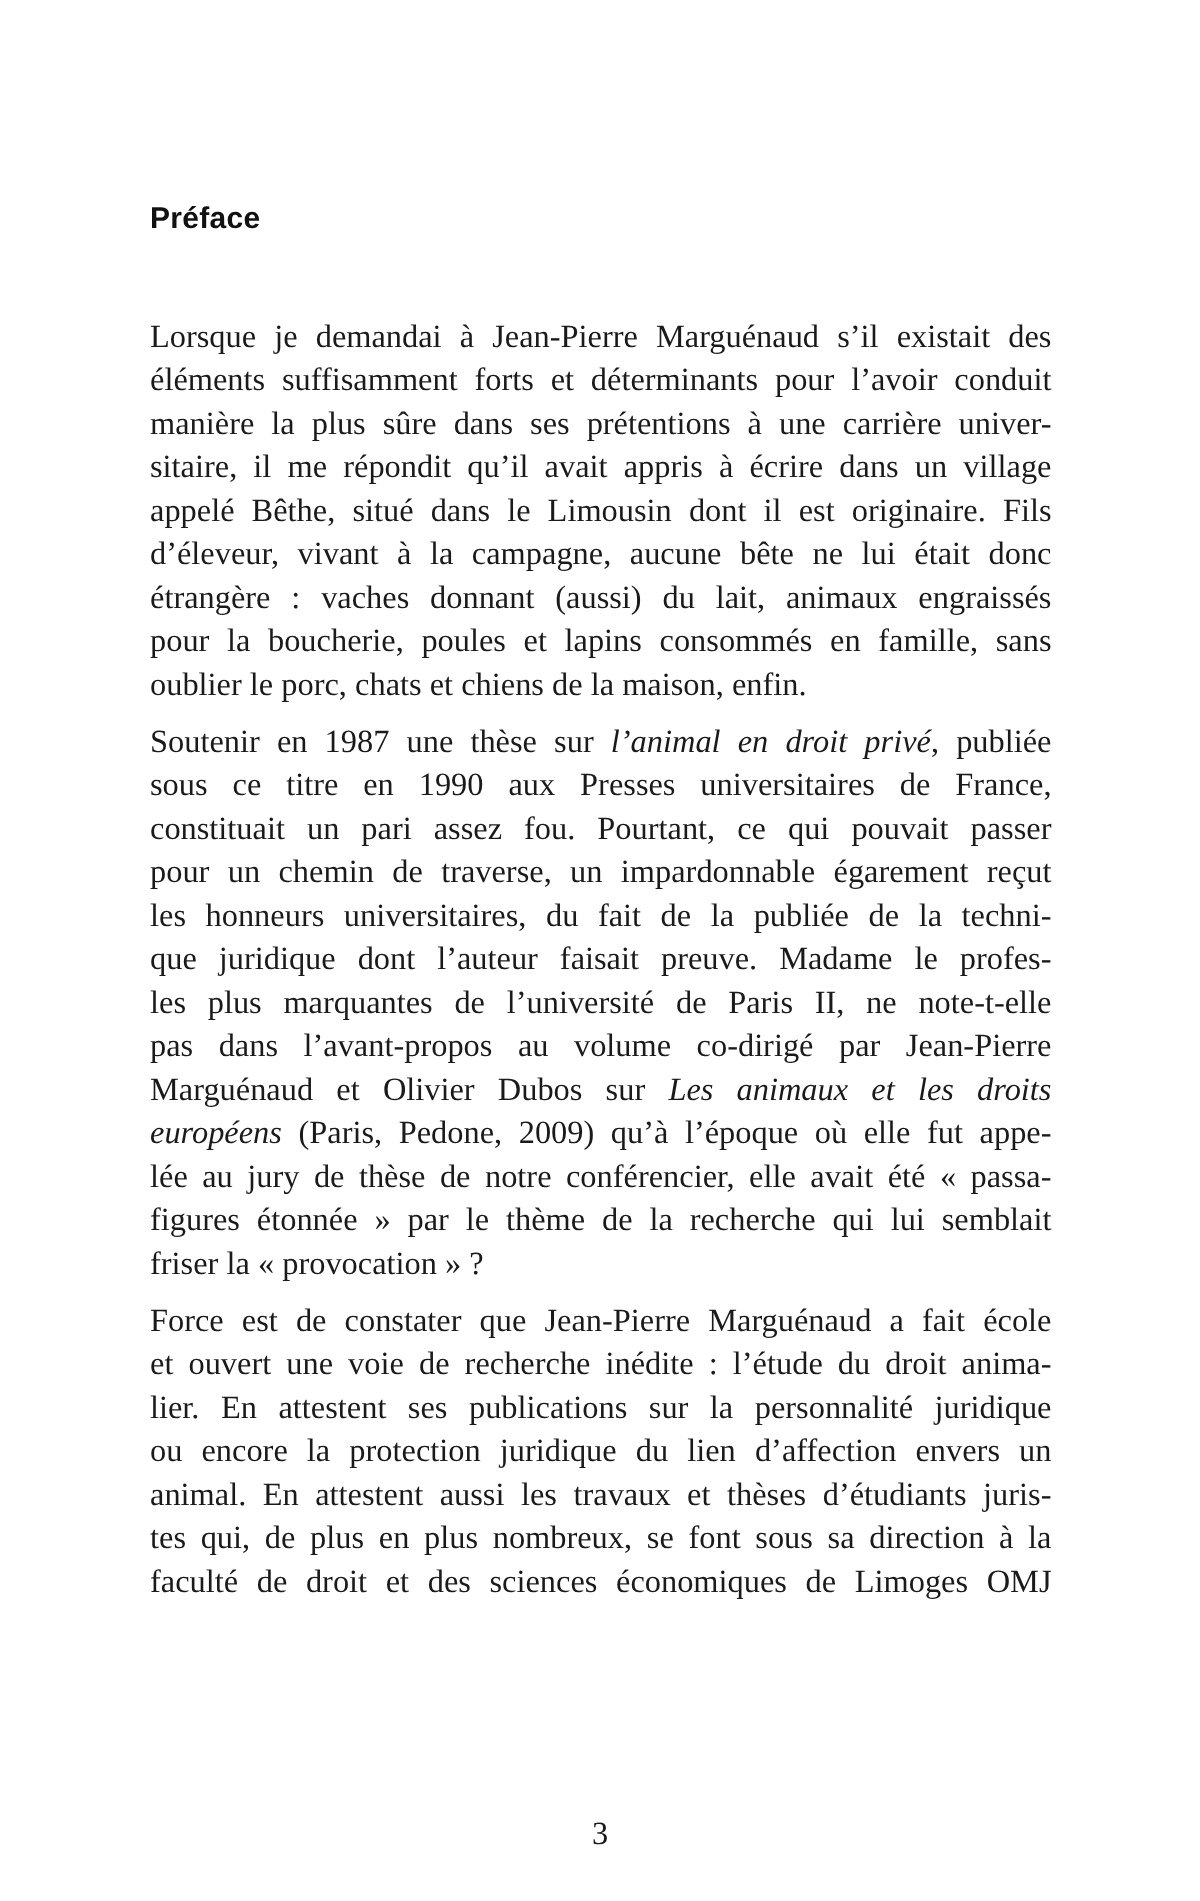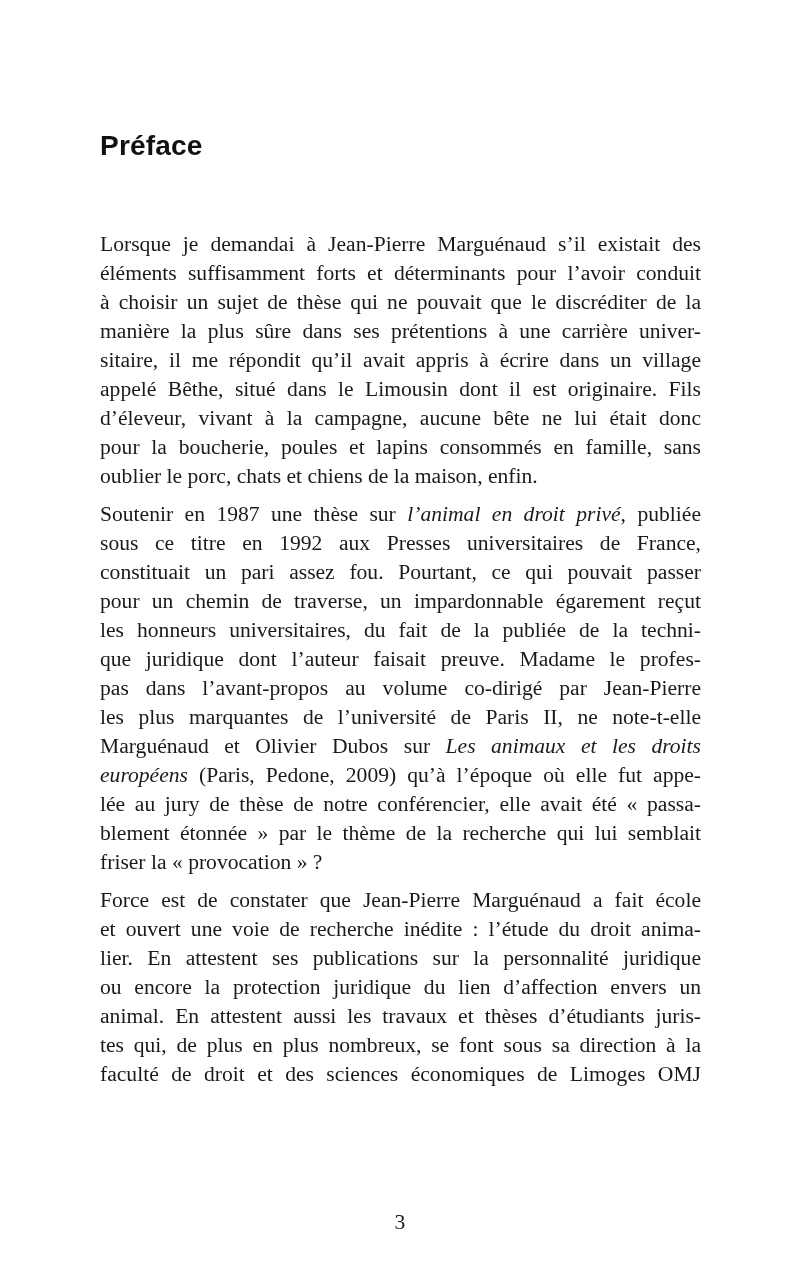--- a/index.html
+++ b/index.html
@@ -21,29 +21,29 @@
       height: 1267px;
       background: #ffffff;
     }
     .title {
       position: absolute;
       left: 100px;
       top: 126px;
       margin: 0;
       font-family: "Liberation Sans", sans-serif;
       font-weight: bold;
-      font-size: 28px;
+      font-size: 20px;
       line-height: 40px;
       color: #111111;
       letter-spacing: 0.2px;
     }
     .body-text {
       position: absolute;
       left: 100px;
-      top: 230px;
+      top: 210px;
       width: 601px;
       font-family: "Liberation Serif", serif;
       font-size: 21.6px;
       color: #1a1a1a;
     }
     .para {
       margin: 0;
     }
     .para + .para {
       margin-top: 9px;
@@ -78,42 +78,42 @@
 <body>
 
 <div class="page">
   <h1 class="title">Préface</h1>
 
   <div class="body-text">
 
     <p class="para">
       <span class="line">Lorsque je demandai à Jean-Pierre Marguénaud s’il existait des</span>
       <span class="line">éléments suffisamment forts et déterminants pour l’avoir conduit</span>
-      <span class="line">à choisir un sujet de thèse qui ne pouvait que le discréditer de la</span>
       <span class="line">manière la plus sûre dans ses prétentions à une carrière univer-</span>
       <span class="line">sitaire, il me répondit qu’il avait appris à écrire dans un village</span>
       <span class="line">appelé Bêthe, situé dans le Limousin dont il est originaire. Fils</span>
       <span class="line">d’éleveur, vivant à la campagne, aucune bête ne lui était donc</span>
+      <span class="line">étrangère : vaches donnant (aussi) du lait, animaux engraissés</span>
       <span class="line">pour la boucherie, poules et lapins consommés en famille, sans</span>
       <span class="line last">oublier le porc, chats et chiens de la maison, enfin.</span>
     </p>
 
     <p class="para">
       <span class="line"><span>Soutenir en 1987 une thèse sur </span><i>l’animal en droit privé</i><span>, publiée</span></span>
-      <span class="line">sous ce titre en 1992 aux Presses universitaires de France,</span>
+      <span class="line">sous ce titre en 1990 aux Presses universitaires de France,</span>
       <span class="line">constituait un pari assez fou. Pourtant, ce qui pouvait passer</span>
       <span class="line">pour un chemin de traverse, un impardonnable égarement reçut</span>
       <span class="line">les honneurs universitaires, du fait de la publiée de la techni-</span>
       <span class="line">que juridique dont l’auteur faisait preuve. Madame le profes-</span>
+      <span class="line">les plus marquantes de l’université de Paris II, ne note-t-elle</span>
       <span class="line">pas dans l’avant-propos au volume co-dirigé par Jean-Pierre</span>
-      <span class="line">les plus marquantes de l’université de Paris II, ne note-t-elle</span>
       <span class="line"><span>Marguénaud et Olivier Dubos sur </span><i>Les animaux et les droits</i><span></span></span>
       <span class="line"><span></span><i>européens</i><span> (Paris, Pedone, 2009) qu’à l’époque où elle fut appe-</span></span>
       <span class="line">lée au jury de thèse de notre conférencier, elle avait été « passa-</span>
-      <span class="line">blement étonnée » par le thème de la recherche qui lui semblait</span>
+      <span class="line">figures étonnée » par le thème de la recherche qui lui semblait</span>
       <span class="line last">friser la « provocation » ?</span>
     </p>
 
     <p class="para">
       <span class="line">Force est de constater que Jean-Pierre Marguénaud a fait école</span>
       <span class="line">et ouvert une voie de recherche inédite : l’étude du droit anima-</span>
       <span class="line">lier. En attestent ses publications sur la personnalité juridique</span>
       <span class="line">ou encore la protection juridique du lien d’affection envers un</span>
       <span class="line">animal. En attestent aussi les travaux et thèses d’étudiants juris-</span>
       <span class="line">tes qui, de plus en plus nombreux, se font sous sa direction à la</span>

